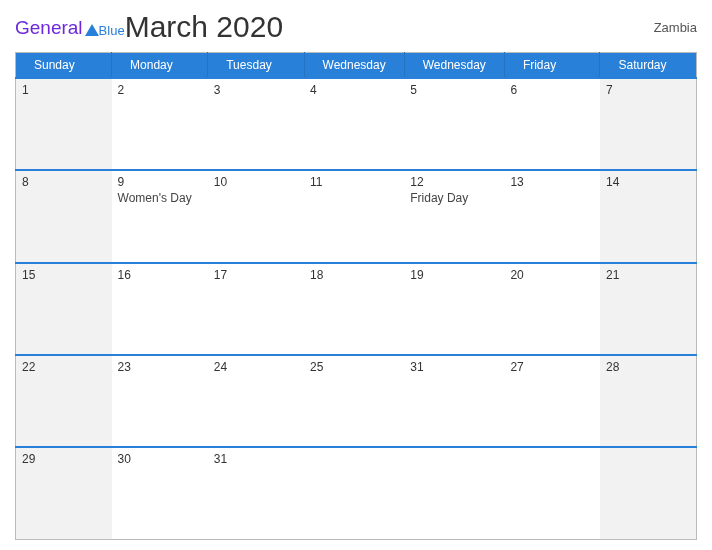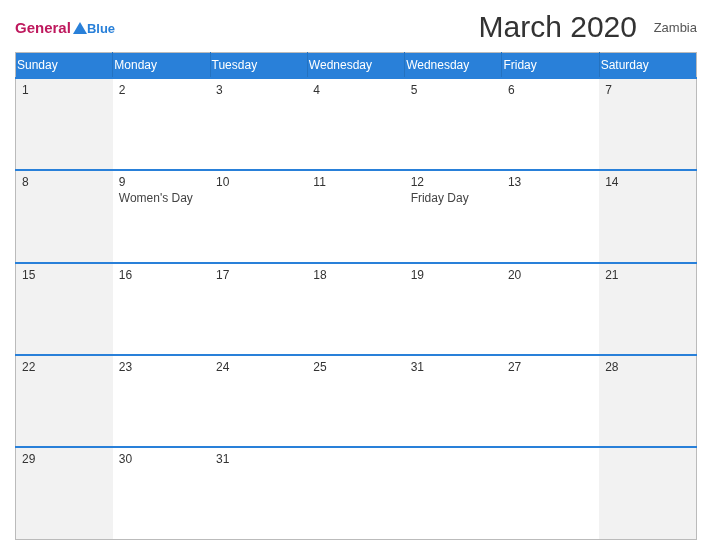--- a/index.html
+++ b/index.html
@@ -20,64 +20,64 @@
     }
     .logo {
       display: flex;
       align-items: flex-end;
       font-size: 13px;
       font-weight: bold;
       color: #555;
       line-height: 1;
     }
     .logo-general {
-      color: #be185d;
-      font-size: 15px;
-      font-weight: bold;
+      color: #6d28d9;
+      font-size: 19px;
+      font-weight: normal;
     }
     .logo-blue {
       color: #2980d9;
       font-size: 13px;
-      font-weight: bold;
+      font-weight: normal;
     }
     .logo-triangle {
       display: inline-block;
       width: 0;
       height: 0;
       border-left: 7px solid transparent;
       border-right: 7px solid transparent;
       border-bottom: 12px solid #2980d9;
       margin-left: 2px;
       margin-bottom: 1px;
     }
     .title {
       font-size: 30px;
       font-weight: normal;
       color: #333;
-      text-align: right;
+      text-align: left;
       flex: 1;
     }
     .country {
       font-size: 13px;
       color: #555;
       min-width: 60px;
       text-align: right;
     }
     .calendar {
       border: 1px solid #ccc;
       border-collapse: collapse;
       width: 100%;
       flex: 1;
     }
     .calendar th {
       background-color: #2980d9;
       color: #fff;
       font-size: 12px;
       font-weight: normal;
-      padding: 5px 1px;
+      padding: 5px 18px;
       text-align: left;
       border: 1px solid #2472c0;
     }
     .calendar td {
       vertical-align: top;
       padding: 4px 6px;
       font-size: 12px;
       border: 1px solid #ddd;
       height: 72px;
       width: calc(100% / 7);

